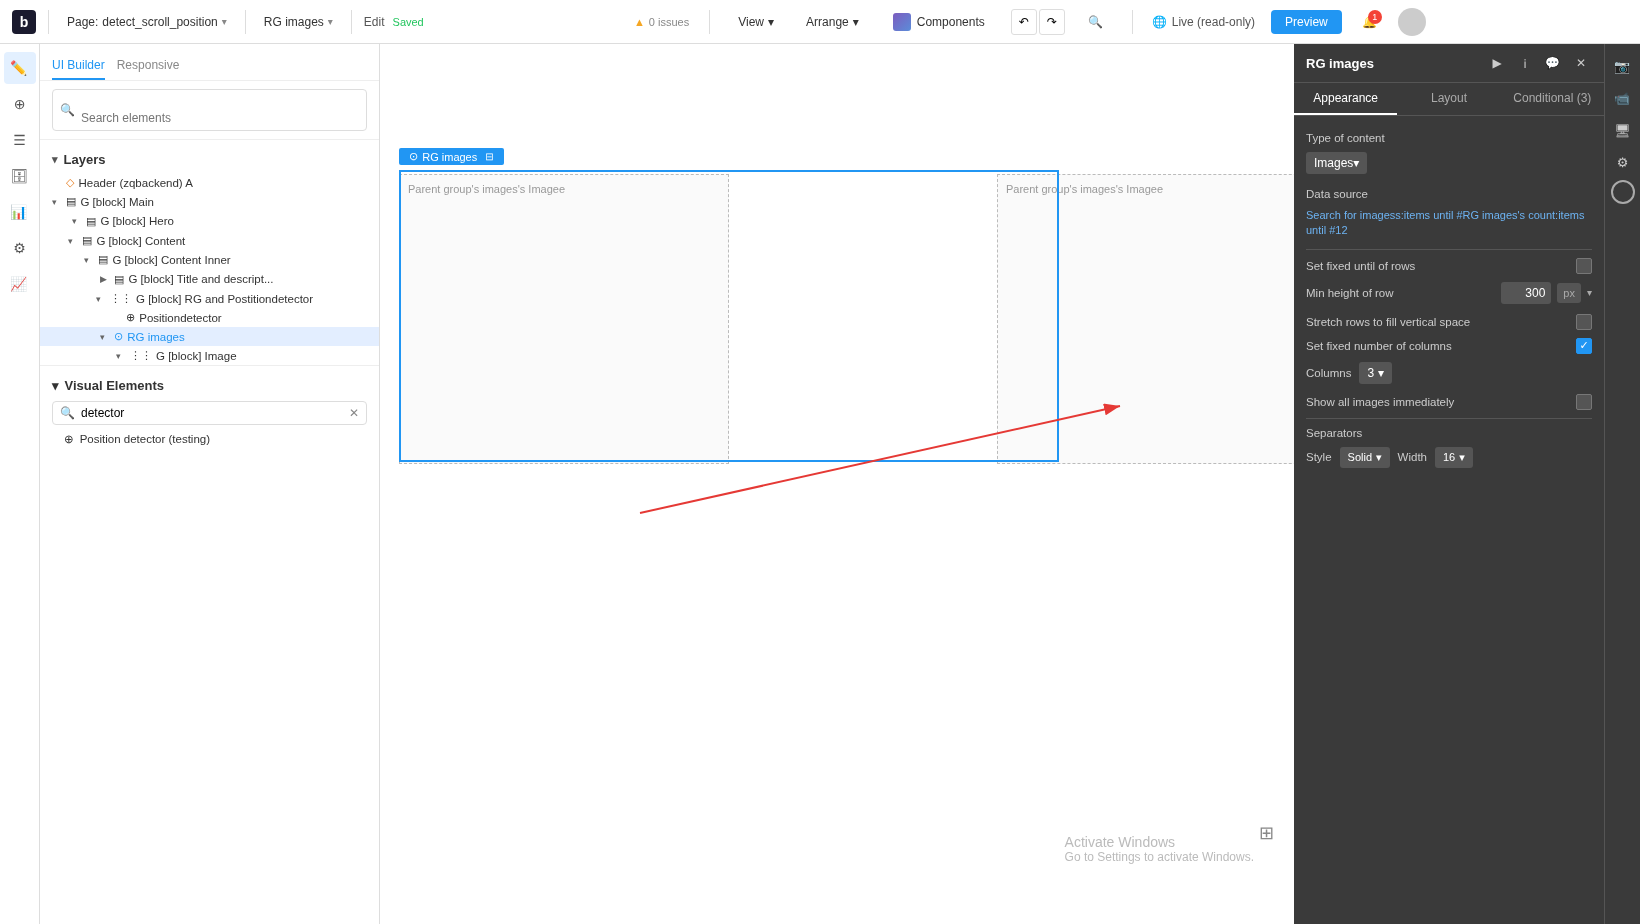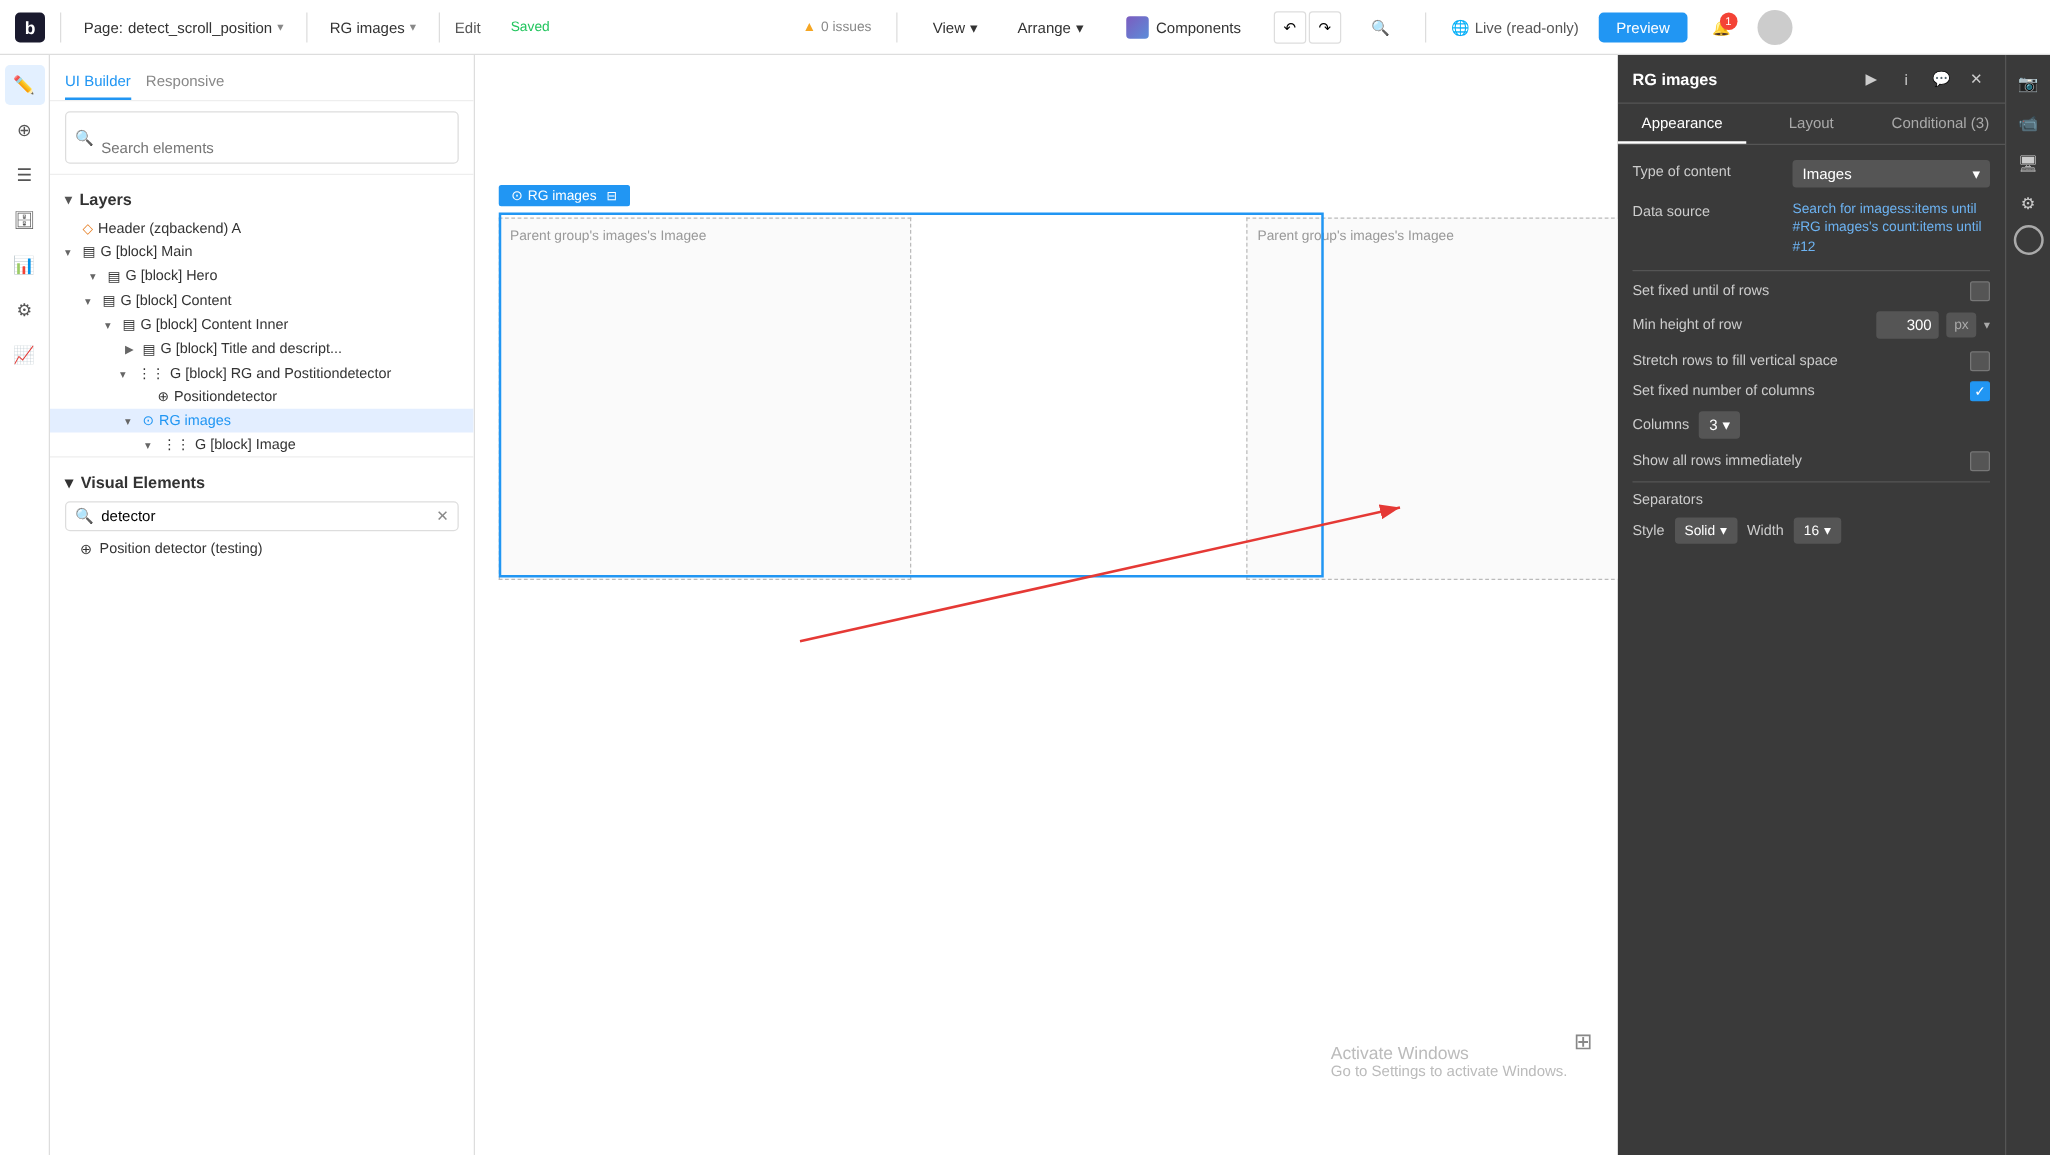--- a/index.html
+++ b/index.html
@@ -211,21 +211,21 @@
     }
     .rp-tab {
       flex: 1; text-align: center;
       padding: 8px 0; font-size: 12px; cursor: pointer;
       color: #aaa; border-bottom: 2px solid transparent;
     }
     .rp-tab.active { color: #fff; border-bottom: 2px solid #fff; }
     .rp-content { flex: 1; overflow-y: auto; padding: 12px; }
     .prop-row {
       display: flex; align-items: flex-start;
-      margin-bottom: 10px; gap: 8px;
+      margin-bottom: 10px; gap: 8px; flex-direction: column;
     }
     .prop-label {
       width: 120px; flex-shrink: 0;
       font-size: 11.5px; color: #ccc;
       padding-top: 4px;
     }
     .prop-value { flex: 1; }
     .prop-select-box {
       background: #555; border-radius: 3px; padding: 4px 8px;
       font-size: 12px; color: #fff; display: flex; align-items: center; justify-content: space-between;
@@ -303,21 +303,21 @@
       color: #bbb; font-size: 12px; pointer-events: none;
     }
     .activate-windows .title { font-size: 14px; color: #bbb; }
     .activate-windows .subtitle { color: #bbb; }
 
     
     ::-webkit-scrollbar { width: 6px; }
     ::-webkit-scrollbar-track { background: transparent; }
     ::-webkit-scrollbar-thumb { background: #ccc; border-radius: 3px; }
 
-    .save-text { font-size: 11px; color: #22c55e; margin-left: 16px; }
+    .save-text { font-size: 11px; color: #22c55e; }
     .edit-text { font-size: 12px; color: #555; cursor: pointer; }
   </style>
 </head>
 <body>
 
 <div class="topbar">
   <div class="topbar-logo">b</div>
   <div class="topbar-sep"></div>
   <div class="topbar-item">
     <span>Page:</span>
@@ -582,21 +582,21 @@
 
       <div class="columns-row">
         <span class="col-label">Columns</span>
         <div class="col-select">
           <span>3</span>
           <span>▾</span>
         </div>
       </div>
 
       <div class="checkbox-row">
-        <span class="checkbox-label">Show all rows immediately</span>
+        <span class="checkbox-label">Show all images immediately</span>
         <div class="checkbox-box"></div>
       </div>
 
       <div class="prop-divider"></div>
       <div style="font-size:11.5px;color:#ccc;margin-bottom:8px;">Separators</div>
       <div class="style-row">
         <span class="style-label">Style</span>
         <div class="style-select">
           <span>Solid</span>
           <span>▾</span>

